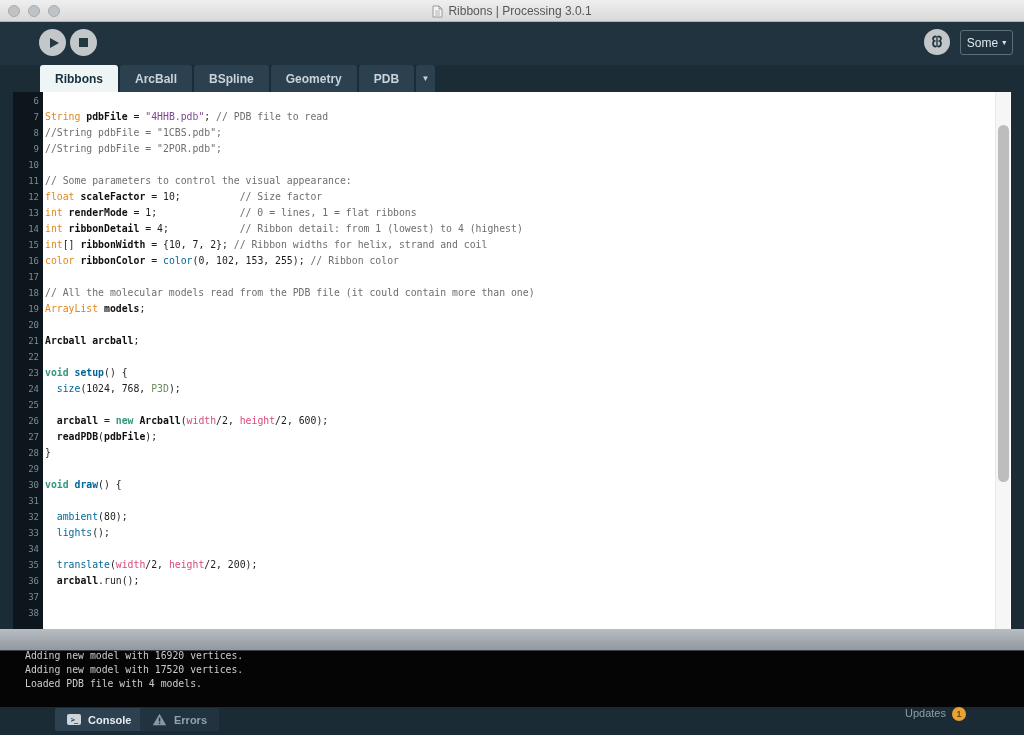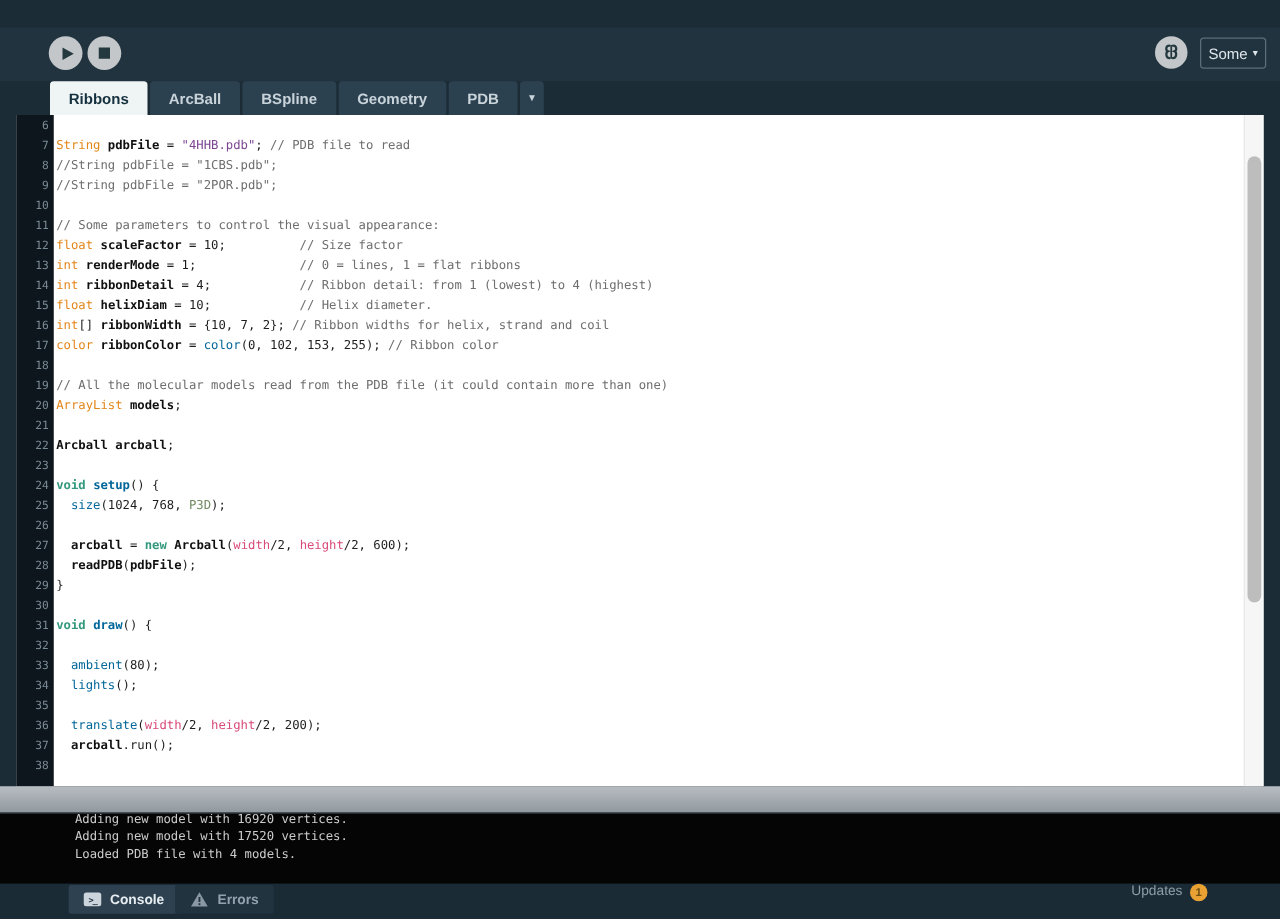--- a/index.html
+++ b/index.html
@@ -62,21 +62,21 @@
     background:#f6f6f6; border-left:1px solid #e9e9e9; }
   .vthumb { position:absolute; left:2px; top:33px; width:11px; height:357px;
     background:#bdbdbd; border-radius:6px; }
 
   
   .splitter { position:absolute; left:0; top:629px; width:1024px; height:22px;
     background:linear-gradient(#b8bdc2,#91989e); border-bottom:1px solid #3a3f44; }
 
   
   .console { position:absolute; left:0; top:651px; width:1024px; height:56px;
-    background:#050505; overflow:hidden; padding-left:60px; }
+    background:#050505; overflow:hidden; padding-left:25px; }
   .conline { font-family:"DejaVu Sans Mono", monospace; font-size:9.8px; line-height:13.8px;
     color:#cccccc; white-space:pre; }
   .conline:first-child { margin-top:-2px; }
 
   
   .footer { position:absolute; left:0; top:707px; width:1024px; height:28px; background:#1b2b36; }
   .ftab { position:absolute; top:1px; height:23px; border-radius:2px;
     display:flex; align-items:center; gap:7px; font-size:11px; font-weight:bold; padding:0 12px; }
   .ftab-console { left:55px; background:#2e4150; color:#e6edf1; }
   .ftab-errors { left:140px; background:#223340; color:#93a3ae; }
@@ -89,20 +89,35 @@
   .badge { width:14px; height:14px; border-radius:50%; background:#e9a133; color:#6b4e12;
     font-size:9px; font-weight:bold; display:flex; align-items:center; justify-content:center; }
 
   .doc-icon-svg, .bug-svg, .warn-svg { display:block; }
 </style>
 </head>
 <body>
 
 <div class="screen">
 
+  <div class="titlebar">
+    <div class="traffic tl-close"></div>
+    <div class="traffic tl-min"></div>
+    <div class="traffic tl-zoom"></div>
+    <div class="titlewrap">
+      <svg class="doc-icon-svg" width="11" height="13" viewBox="0 0 11 13">
+        <path d="M1 1 h6 l3 3 v8 h-9 z" fill="#f4f4f4" stroke="#9a9a9a" stroke-width="1"></path>
+        <path d="M7 1 v3 h3" fill="none" stroke="#9a9a9a" stroke-width="1"></path>
+        <line x1="3" y1="6" x2="8" y2="6" stroke="#b5b5b5" stroke-width="1"></line>
+        <line x1="3" y1="8" x2="8" y2="8" stroke="#b5b5b5" stroke-width="1"></line>
+        <line x1="3" y1="10" x2="8" y2="10" stroke="#b5b5b5" stroke-width="1"></line>
+      </svg>
+      <span class="title-text">Ribbons | Processing 3.0.1</span>
+    </div>
+  </div>
 
   <div class="toolbar">
     <div class="roundbtn btn-run">
       <div class="play-glyph"></div>
     </div>
     <div class="roundbtn btn-stop">
       <div class="stop-glyph"></div>
     </div>
     <div class="roundbtn btn-debug">
       <svg class="bug-svg" width="18" height="16" viewBox="0 0 18 16">
@@ -165,21 +180,20 @@
     <div class="code" id="code">
         <div class="cline"></div>
         <div class="cline"><span class="tk-t">String</span><span class="tk-pl"> </span><span class="tk-v">pdbFile</span><span class="tk-pl"> = </span><span class="tk-s">"4HHB.pdb"</span><span class="tk-pl">; </span><span class="tk-c">// PDB file to read</span></div>
         <div class="cline"><span class="tk-c">//String pdbFile = "1CBS.pdb";</span></div>
         <div class="cline"><span class="tk-c">//String pdbFile = "2POR.pdb";</span></div>
         <div class="cline"></div>
         <div class="cline"><span class="tk-c">// Some parameters to control the visual appearance:</span></div>
         <div class="cline"><span class="tk-t">float</span><span class="tk-pl"> </span><span class="tk-v">scaleFactor</span><span class="tk-pl"> = 10;          </span><span class="tk-c">// Size factor</span></div>
         <div class="cline"><span class="tk-t">int</span><span class="tk-pl"> </span><span class="tk-v">renderMode</span><span class="tk-pl"> = 1;              </span><span class="tk-c">// 0 = lines, 1 = flat ribbons</span></div>
         <div class="cline"><span class="tk-t">int</span><span class="tk-pl"> </span><span class="tk-v">ribbonDetail</span><span class="tk-pl"> = 4;            </span><span class="tk-c">// Ribbon detail: from 1 (lowest) to 4 (highest)</span></div>
-        <div class="cline"><span class="tk-t">float</span><span class="tk-pl"> </span><span class="tk-v">helixDiam</span><span class="tk-pl"> = 10;            </span><span class="tk-c">// Helix diameter.</span></div>
         <div class="cline"><span class="tk-t">int</span><span class="tk-pl">[] </span><span class="tk-v">ribbonWidth</span><span class="tk-pl"> = {10, 7, 2}; </span><span class="tk-c">// Ribbon widths for helix, strand and coil</span></div>
         <div class="cline"><span class="tk-t">color</span><span class="tk-pl"> </span><span class="tk-v">ribbonColor</span><span class="tk-pl"> = </span><span class="tk-f">color</span><span class="tk-pl">(0, 102, 153, 255); </span><span class="tk-c">// Ribbon color</span></div>
         <div class="cline"></div>
         <div class="cline"><span class="tk-c">// All the molecular models read from the PDB file (it could contain more than one)</span></div>
         <div class="cline"><span class="tk-t">ArrayList</span><span class="tk-pl"> </span><span class="tk-v">models</span><span class="tk-pl">;</span></div>
         <div class="cline"></div>
         <div class="cline"><span class="tk-v">Arcball</span><span class="tk-pl"> </span><span class="tk-v">arcball</span><span class="tk-pl">;</span></div>
         <div class="cline"></div>
         <div class="cline"><span class="tk-k">void</span><span class="tk-pl"> </span><span class="tk-fb">setup</span><span class="tk-pl">() {</span></div>
         <div class="cline"><span class="tk-pl">  </span><span class="tk-f">size</span><span class="tk-pl">(1024, 768, </span><span class="tk-l">P3D</span><span class="tk-pl">);</span></div>

